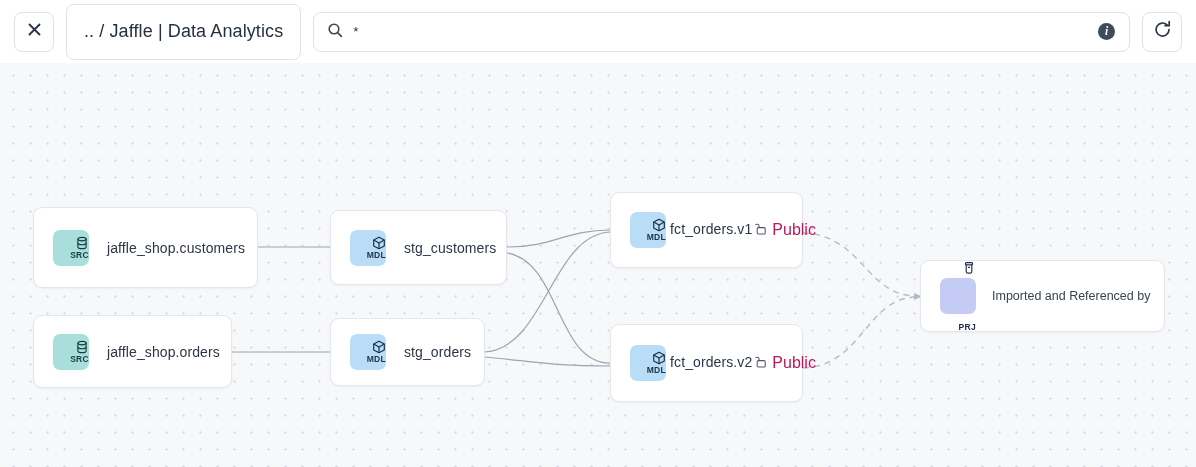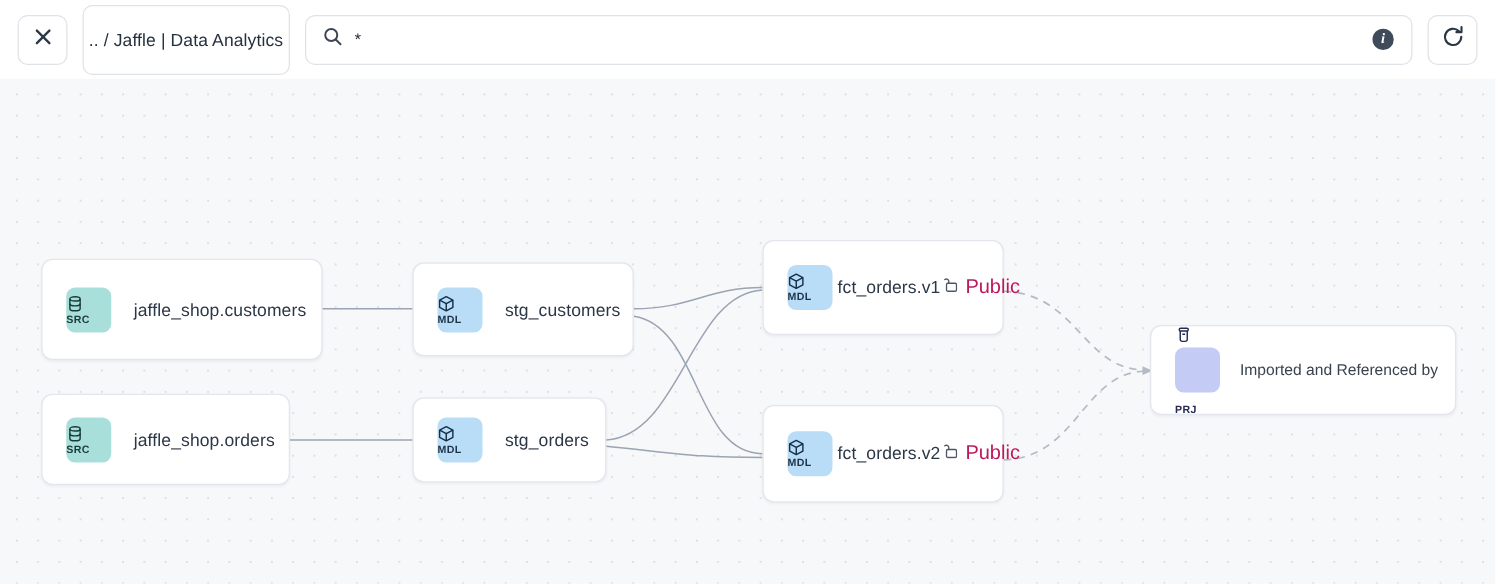--- a/index.html
+++ b/index.html
@@ -46,22 +46,22 @@
     cursor: pointer;
   }
 
   .breadcrumb-pill {
     height: 56px;
     border: 1px solid #dfe3e8;
     border-radius: 8px;
     background: #ffffff;
     display: flex;
     align-items: center;
-    padding: 0 4px;
-    font-size: 14px;
+    padding: 0 17px;
+    font-size: 18px;
     color: #26313f;
     letter-spacing: .1px;
     cursor: pointer;
     white-space: nowrap;
   }
 
   .search-wrap {
     position: relative;
     flex: 1 1 auto;
     height: 40px;
@@ -135,21 +135,21 @@
     cursor: pointer;
   }
 
   .badge {
     width: 36px;
     height: 36px;
     flex: 0 0 36px;
     border-radius: 7px;
     display: flex;
     flex-direction: column;
-    align-items: flex-start;
+    align-items: flex-end;
     justify-content: center;
     gap: 0px;
   }
   .badge svg { display: block; }
   .badge-label {
     font-size: 8.5px;
     font-weight: 700;
     letter-spacing: .3px;
     line-height: 9px;
     margin-top: 1px;

